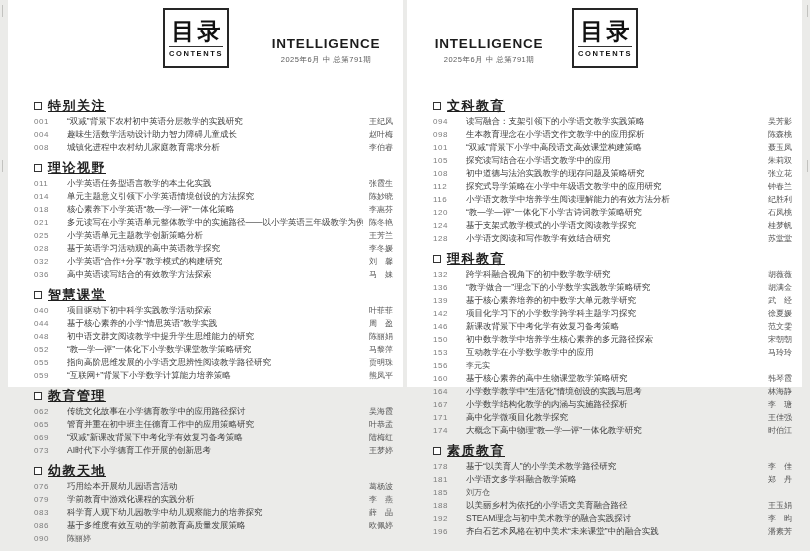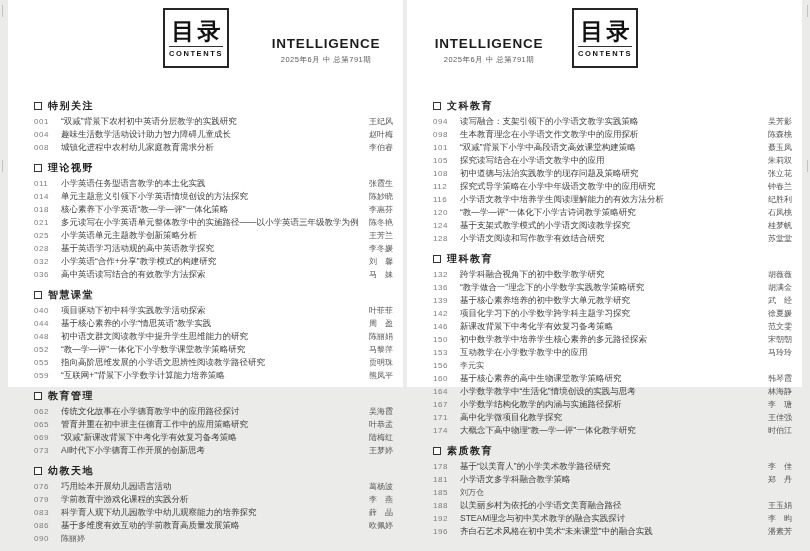--- a/index.html
+++ b/index.html
@@ -49,25 +49,26 @@
   .page-content { padding: 4px 10px 0 26px; }
   .section { margin-bottom: 6px; }
   .section-header {
     display: flex; align-items: center; gap: 6px;
     margin: 7px 0 3px 0; height: 13px;
   }
   .square-icon {
     width: 8px; height: 8px; border: 1.3px solid #333; background: #fff; flex: 0 0 auto;
   }
   .section-name {
-    font-size: 10px; font-weight: bold; color: #1f1f1f; letter-spacing: 1.5px;
+    font-size: 13px; font-weight: bold; color: #1f1f1f; letter-spacing: 1.5px; text-decoration: underline;
   }
   .toc-entry {
     display: flex; align-items: flex-start; height: 13px; line-height: 13px;
     white-space: nowrap;
+    gap: 6px;
   }
   .entry-page  { flex: 0 0 27px; font-size: 8px; color: #7c7c7c; letter-spacing: 0.5px; }
   .entry-title { flex: 1 1 auto; font-size: 8.5px; color: #3e3e3e; overflow: hidden; }
   .entry-author{ flex: 0 0 auto; font-size: 8px; color: #555; }
 </style>
 </head>
 <body>
 
 <div class="canvas">
 

